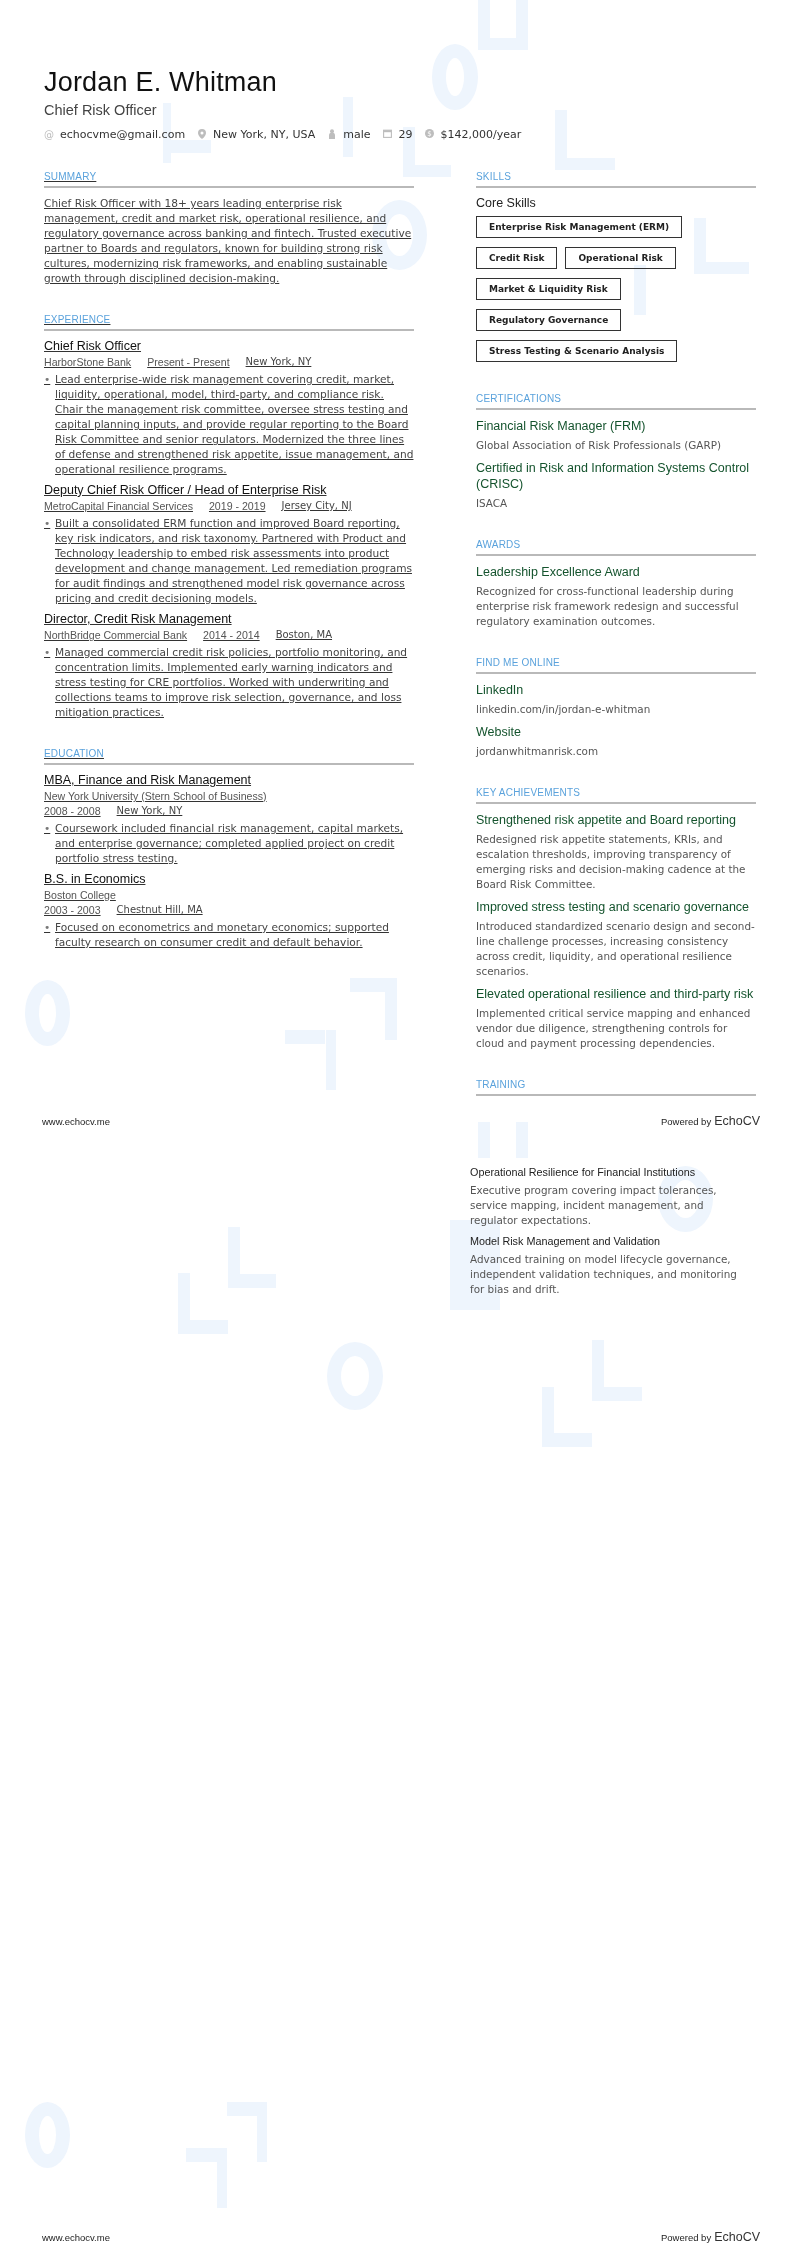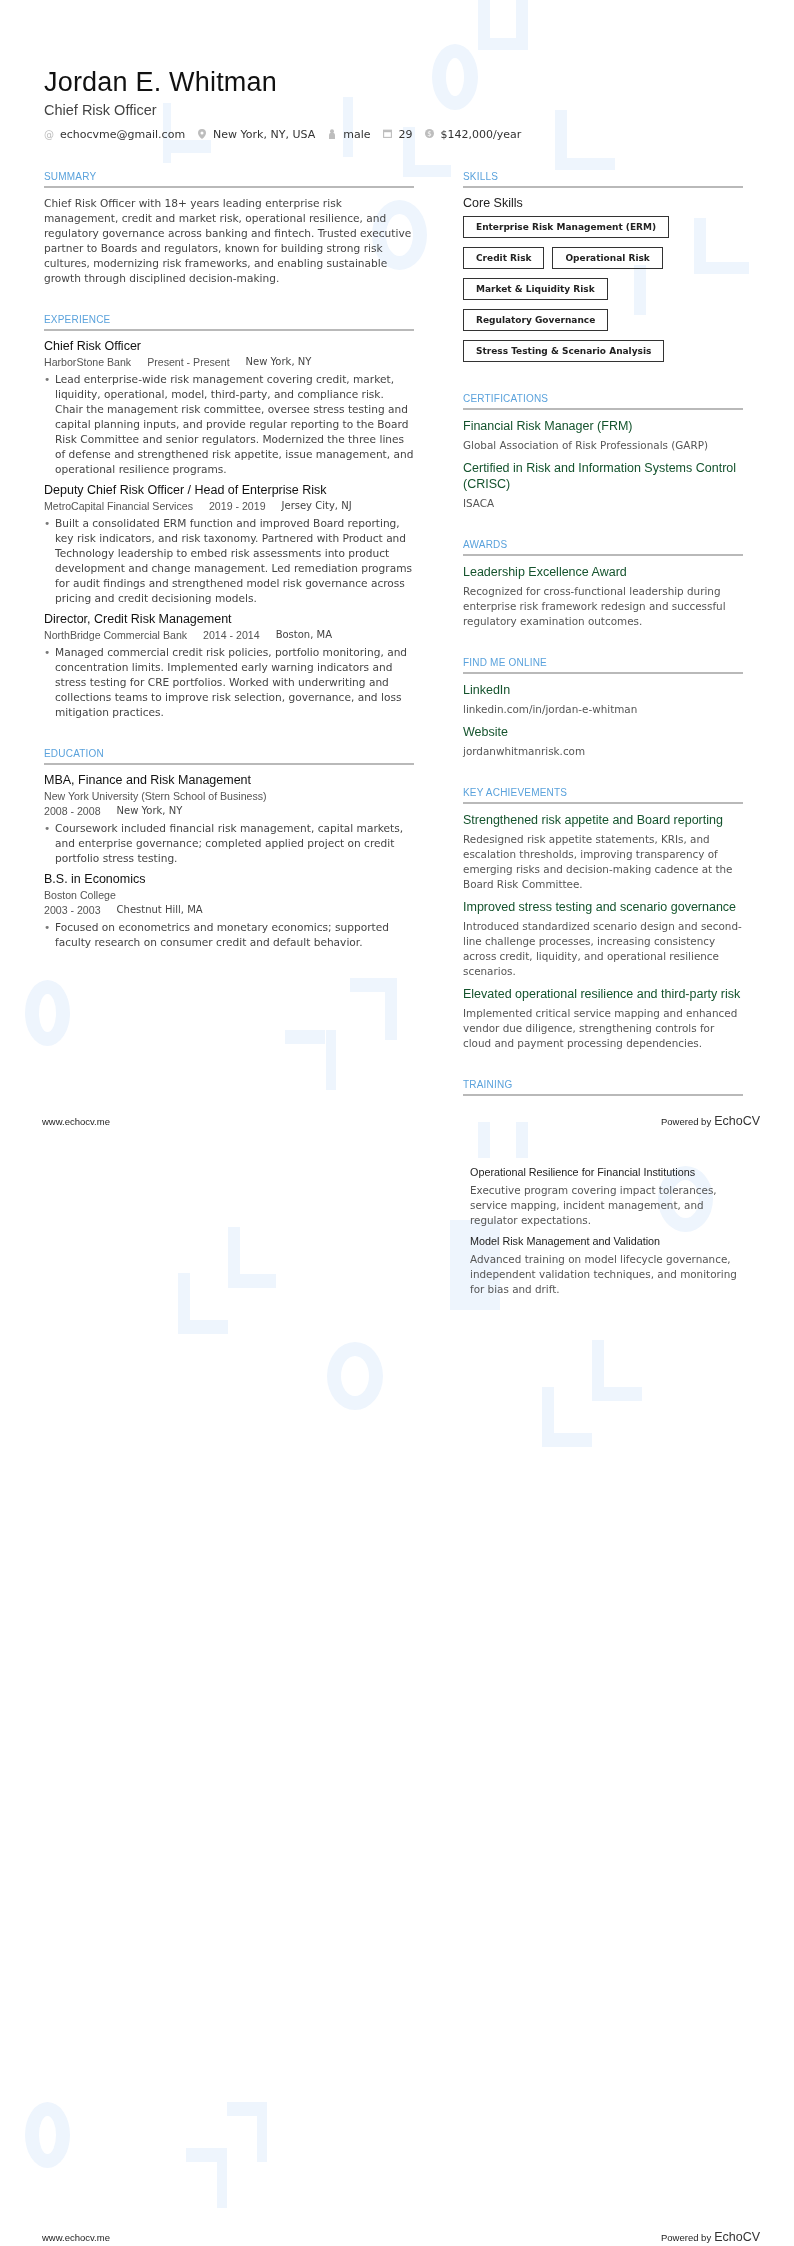--- a/index.html
+++ b/index.html
@@ -11,22 +11,22 @@
   .deco-bar { background: #eef5fd; }
 
   .page { position: absolute; left: 0; width: 794px; z-index: 1; }
 
   .name { position: absolute; left: 44px; top: 42px; font-family: "Liberation Sans", sans-serif; font-size: 27px; color: #111; font-weight: 400; letter-spacing: 0.2px; }
   .title { position: absolute; left: 44px; top: 77px; font-family: "Liberation Sans", sans-serif; font-size: 14.5px; color: #444; }
   .contacts { position: absolute; left: 44px; top: 103px; display: flex; align-items: center; font-size: 11px; color: #333; }
   .contact { display: flex; align-items: center; margin-right: 12px; }
   .cicon { color: #bdbdbd; font-size: 10px; margin-right: 6px; width: 10px; text-align: center; }
 
-  .col-left { position: absolute; left: 44px; top: 146px; width: 370px; }
-  .col-right { position: absolute; left: 463px; top: 146px; width: 280px; }
+  .col-left { position: absolute; left: 44px; top: 146px; width: 370px; text-decoration: underline; }
+  .col-right { position: absolute; left: 476px; top: 146px; width: 280px; }
 
   .sec-h { font-family: "Liberation Sans", sans-serif; font-size: 10px; color: #5aa2dc; letter-spacing: 0.2px; padding-bottom: 4px; border-bottom: 2px solid #b9b9b9; margin-bottom: 8px; }
   .sec { margin-bottom: 28px; }
 
   .para { font-size: 10.6px; line-height: 15px; color: #444; }
 
   .job-title { font-family: "Liberation Sans", sans-serif; font-size: 12.5px; color: #111; margin-bottom: 3px; }
   .job-meta { font-size: 10.6px; color: #555; display: flex; margin-bottom: 4px; font-family: "Liberation Sans", sans-serif; }
   .job-meta span { margin-right: 16px; }
   .job-meta .loc { font-family: "DejaVu Sans", sans-serif; font-size: 10px; color: #444; }

